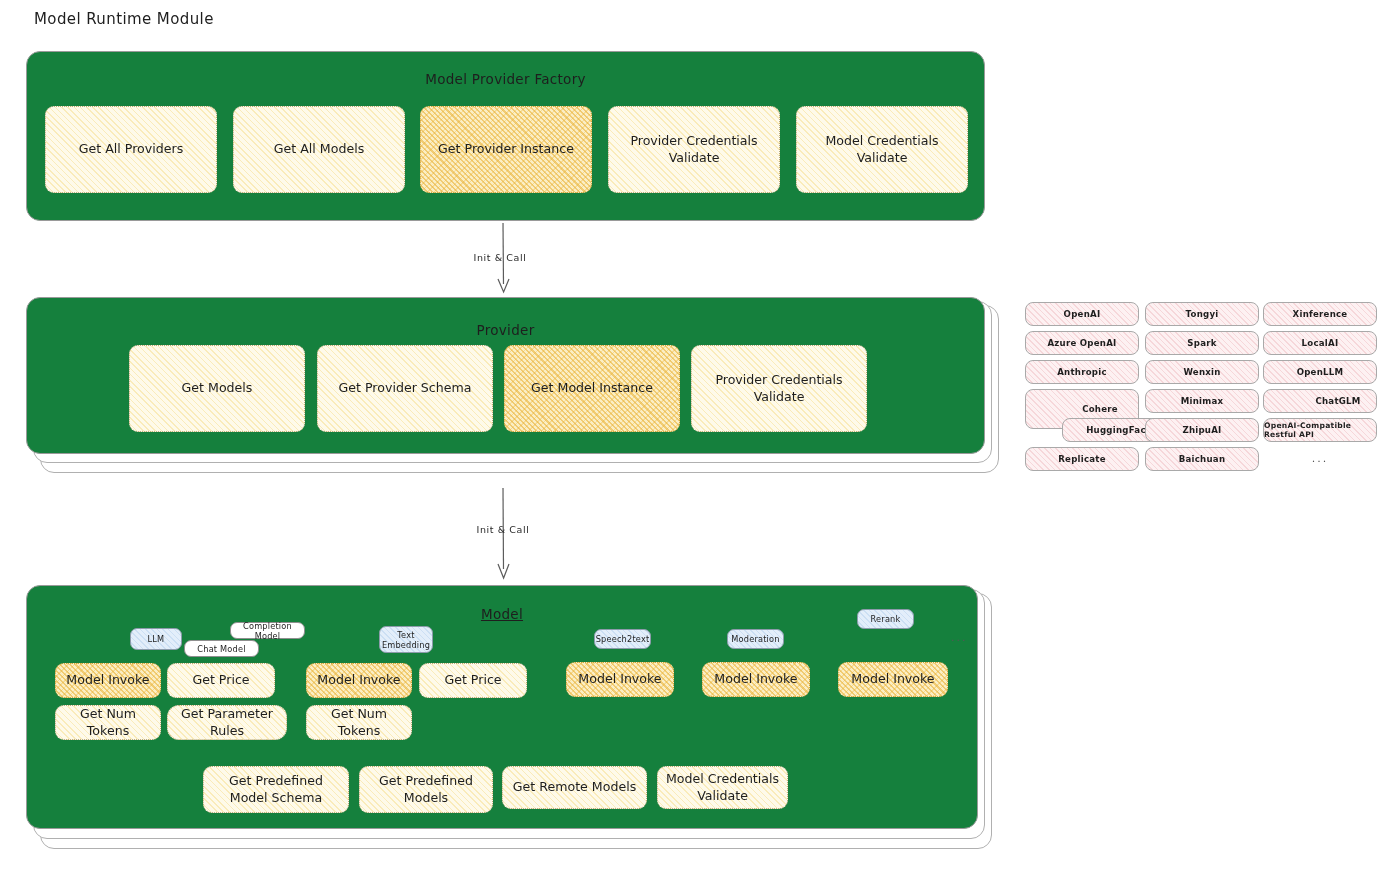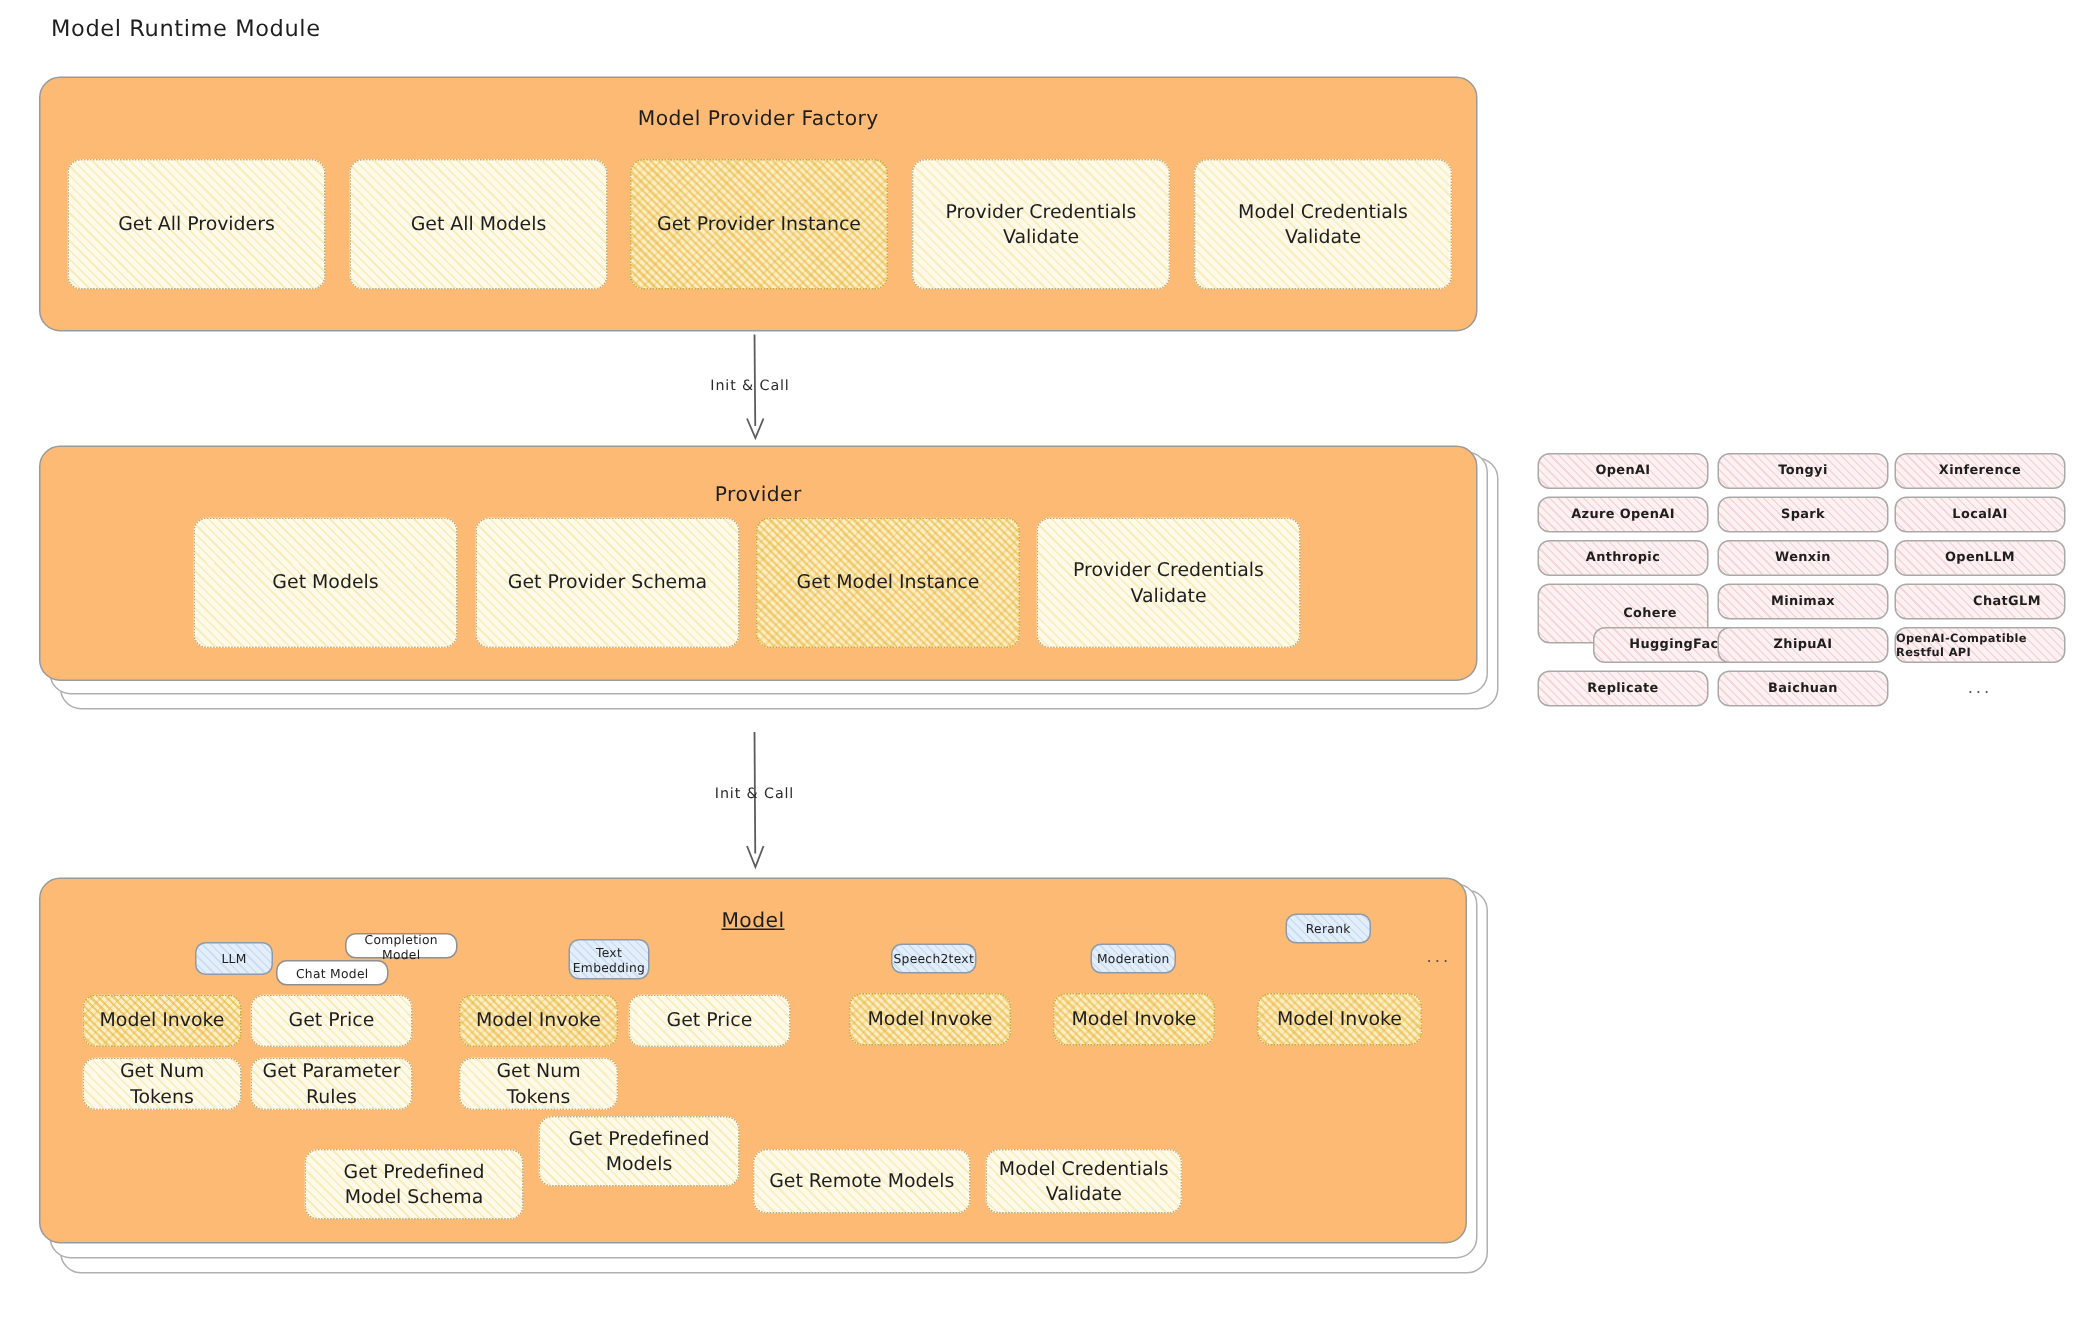--- a/index.html
+++ b/index.html
@@ -13,21 +13,21 @@
 
   
   #page-title{
     position:absolute;left:34px;top:10px;
     font-size:15px;letter-spacing:.4px;color:#1e1e1e;
   }
 
   
   .panel{
     position:absolute;
-    background:#fdba74;
+    background:#15803d;
     border:1.2px solid #9a9a9a;
     border-radius:14px;
     box-sizing:border-box;
   }
   .panel-title{
     position:absolute;left:0;right:0;
     text-align:center;
     font-size:13.5px;color:#1e1e1e;
     letter-spacing:.3px;
   }
@@ -206,26 +206,26 @@
 
 <div class="pill" style="left:379px;top:626px;width:54px;height:27px;">Text Embedding</div>
 <div class="pill" style="left:594px;top:629px;width:57px;height:20px;">Speech2text</div>
 <div class="pill" style="left:727px;top:629px;width:57px;height:20px;">Moderation</div>
 <div class="pill" style="left:857px;top:609px;width:57px;height:20px;">Rerank</div>
 <div class="dots" style="left:951px;top:631px;">...</div>
 
 <div class="node hl" style="left:55px;top:663px;width:106px;height:35px;">Model Invoke</div>
 <div class="node" style="left:167px;top:663px;width:108px;height:35px;">Get Price</div>
 <div class="node" style="left:55px;top:705px;width:106px;height:35px;">Get Num Tokens</div>
-<div class="node" style="left:167px;top:705px;width:108px;height:35px;">Get Parameter Rules</div>
+<div class="node" style="left:167px;top:705px;width:120px;height:35px;border-radius:12px;">Get Parameter Rules</div>
 
 <div class="node hl" style="left:306px;top:663px;width:106px;height:35px;">Model Invoke</div>
 <div class="node" style="left:419px;top:663px;width:108px;height:35px;">Get Price</div>
 <div class="node" style="left:306px;top:705px;width:106px;height:35px;">Get Num Tokens</div>
 
 <div class="node hl" style="left:566px;top:662px;width:108px;height:35px;">Model Invoke</div>
 <div class="node hl" style="left:702px;top:662px;width:108px;height:35px;">Model Invoke</div>
 <div class="node hl" style="left:838px;top:662px;width:110px;height:35px;">Model Invoke</div>
 
 <div class="node" style="left:203px;top:766px;width:146px;height:47px;">Get Predefined Model Schema</div>
-<div class="node" style="left:359px;top:744px;width:134px;height:47px;">Get Predefined Models</div>
+<div class="node" style="left:359px;top:766px;width:134px;height:47px;">Get Predefined Models</div>
 <div class="node" style="left:502px;top:766px;width:145px;height:43px;">Get Remote Models</div>
 <div class="node" style="left:657px;top:766px;width:131px;height:43px;">Model Credentials Validate</div>
 
 </body></html>

